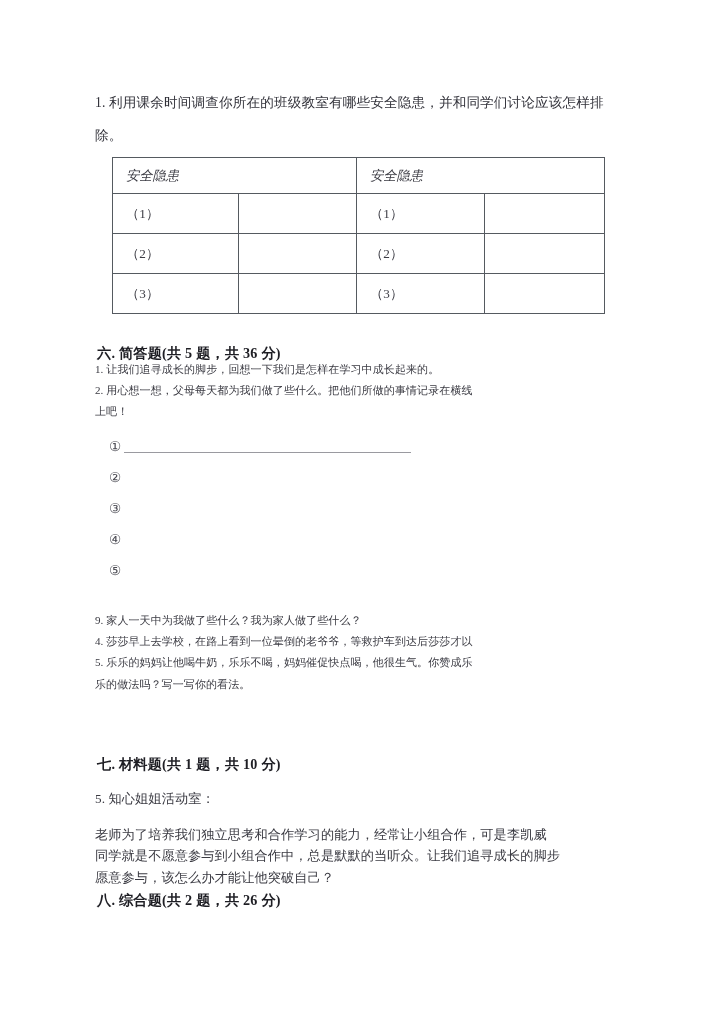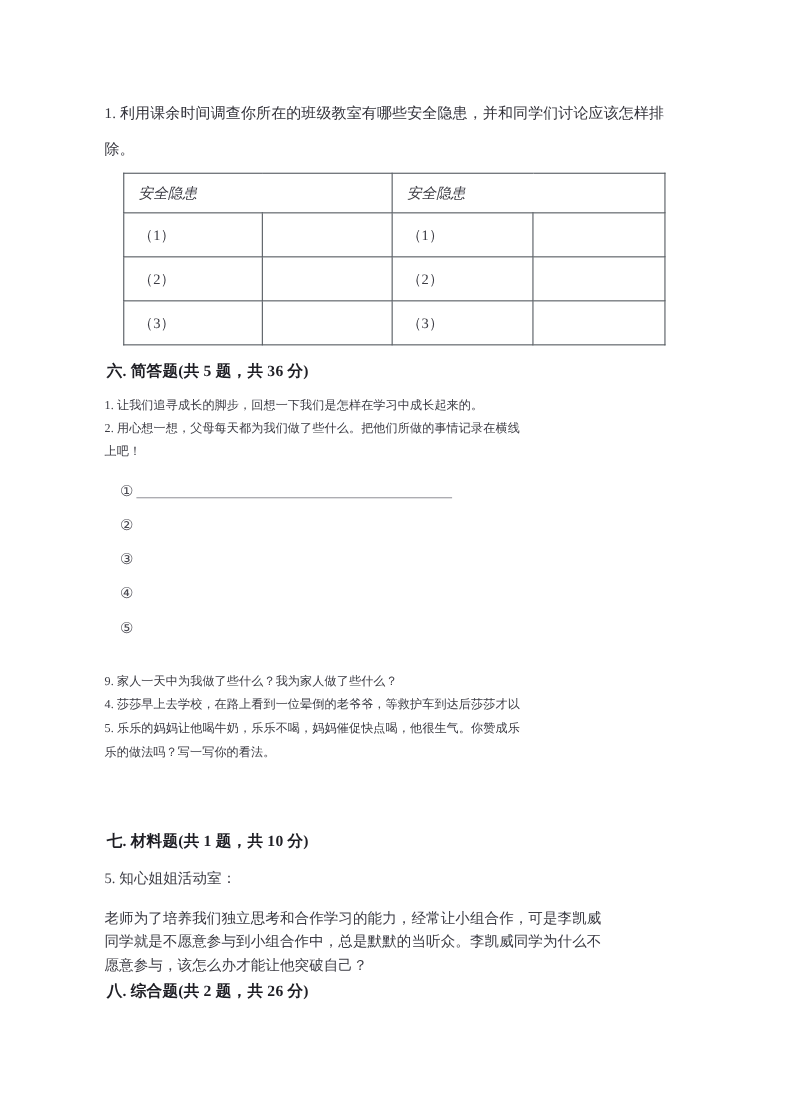--- a/index.html
+++ b/index.html
@@ -78,21 +78,21 @@
     letter-spacing: 0.1px;
   }
   table.hazard tr.head td { height: 35px; font-style: italic; }
   table.hazard tr.row  td { height: 39px; }
   .col-a { width: 126px; }
   .col-b { width: 118px; }
   .col-c { width: 128px; }
   .col-d { width: 120px; }
 
   
-  #head-6      { left: 2px;  top: 328px; }
+  #head-6      { left: 2px;  top: 344px; }
   #list-6      { left: 0px;  top: 359px; width: 532px; }
 
   #blanks      { left: 14px; top: 437px; width: 420px; }
   .blank-row {
     position: relative;
     height: 31px;
     font-size: 13.4px;
     line-height: 20px;
     color: #4a4a52;
   }
@@ -196,20 +196,20 @@
       <span class="line">5. 乐乐的妈妈让他喝牛奶，乐乐不喝，妈妈催促快点喝，他很生气。你赞成乐</span>
       <span class="line">乐的做法吗？写一写你的看法。</span>
     </div>
 
     <div class="abs section-head" id="head-7">七. 材料题(共 1 题，共 10 分)</div>
 
     <div class="abs para" id="para-7a">5. 知心姐姐活动室：</div>
 
     <div class="abs para" id="para-7b">
       <span class="line">老师为了培养我们独立思考和合作学习的能力，经常让小组合作，可是李凯威</span>
-      <span class="line">同学就是不愿意参与到小组合作中，总是默默的当听众。李凯威同学为什么不</span>
+      <span class="line">同学就是不愿意参与到小组合作中，总是默默的当听众。让我们追寻成长的脚步</span>
       <span class="line">愿意参与，该怎么办才能让他突破自己？</span>
     </div>
 
     <div class="abs section-head" id="head-8">八. 综合题(共 2 题，共 26 分)</div>
 
   </div>
 </div>
 
 </body></html>

